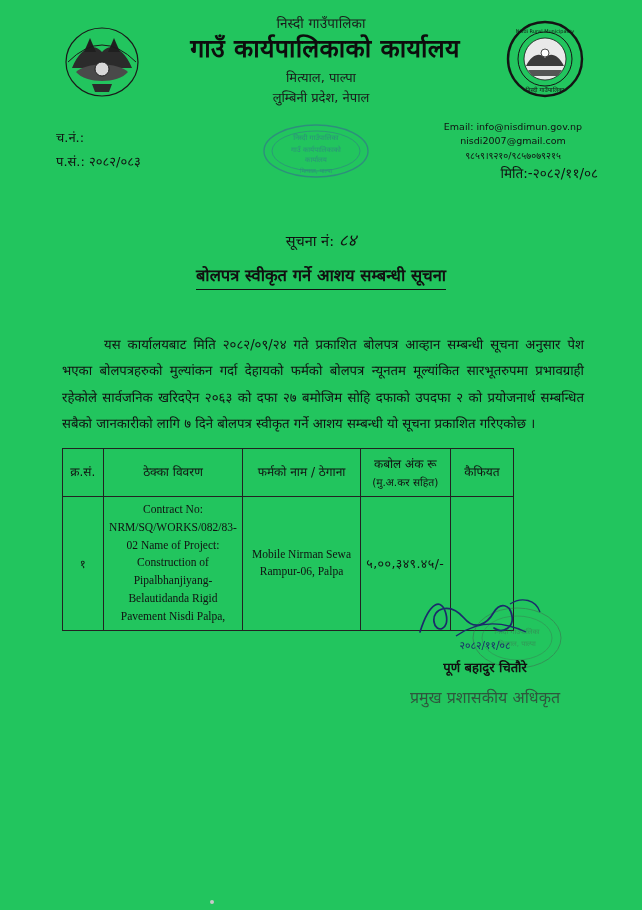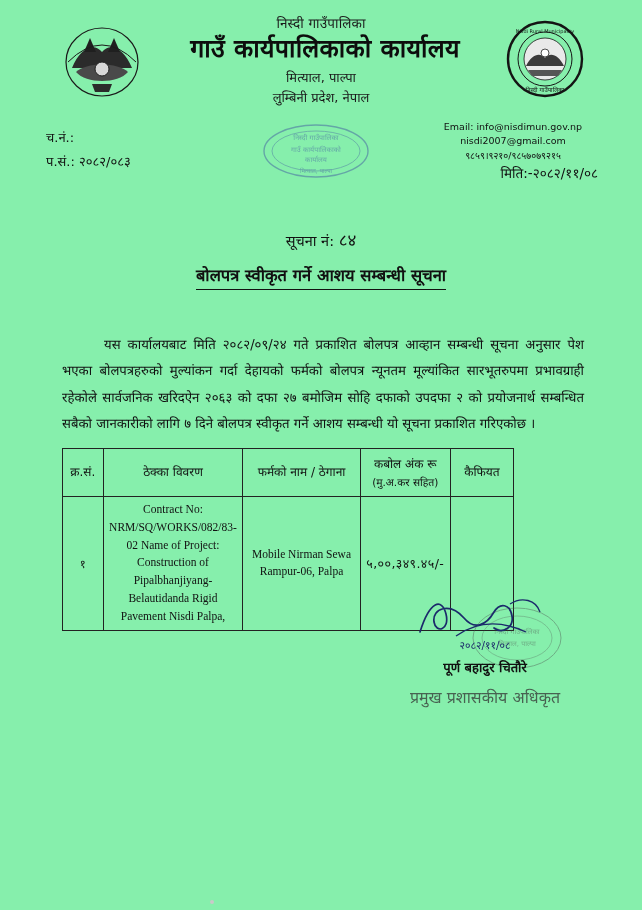--- a/index.html
+++ b/index.html
@@ -6,21 +6,21 @@
   html, body {
     margin: 0; padding: 0;
     width: 642px; height: 910px;
     background: #ffffff;
     font-family: "DejaVu Sans", sans-serif;
     color: #111;
   }
   .page {
     position: relative;
     width: 642px; height: 910px;
-    background: #86efac;
+    background: #22c55e;
     overflow: hidden;
   }
 
   
   .header {
     position: relative;
     height: 130px;
   }
   .emblem-left {
     position: absolute;
@@ -71,21 +71,21 @@
     text-align: center;
     font-size: 9.5px;
     color: #111;
     line-height: 1.5;
     width: 190px;
   }
 
   
   .refs {
     position: absolute;
-    left: 46px; top: 126px;
+    left: 56px; top: 126px;
     font-size: 13px;
     line-height: 1.85;
     color: #111;
   }
   .date-line {
     position: absolute;
     right: 44px; top: 164px;
     font-size: 13.5px;
     color: #111;
   }
@@ -99,20 +99,21 @@
   }
 
   
   .notice-no {
     position: absolute;
     left: 0; right: 0; top: 228px;
     text-align: center;
     font-size: 14.5px;
   }
   .notice-no .num {
+    font-style: italic;
     font-size: 17px;
   }
   .notice-title {
     position: absolute;
     left: 0; right: 0; top: 263px;
     text-align: center;
     font-size: 16.5px;
     font-weight: bold;
   }
   .notice-title .u {

